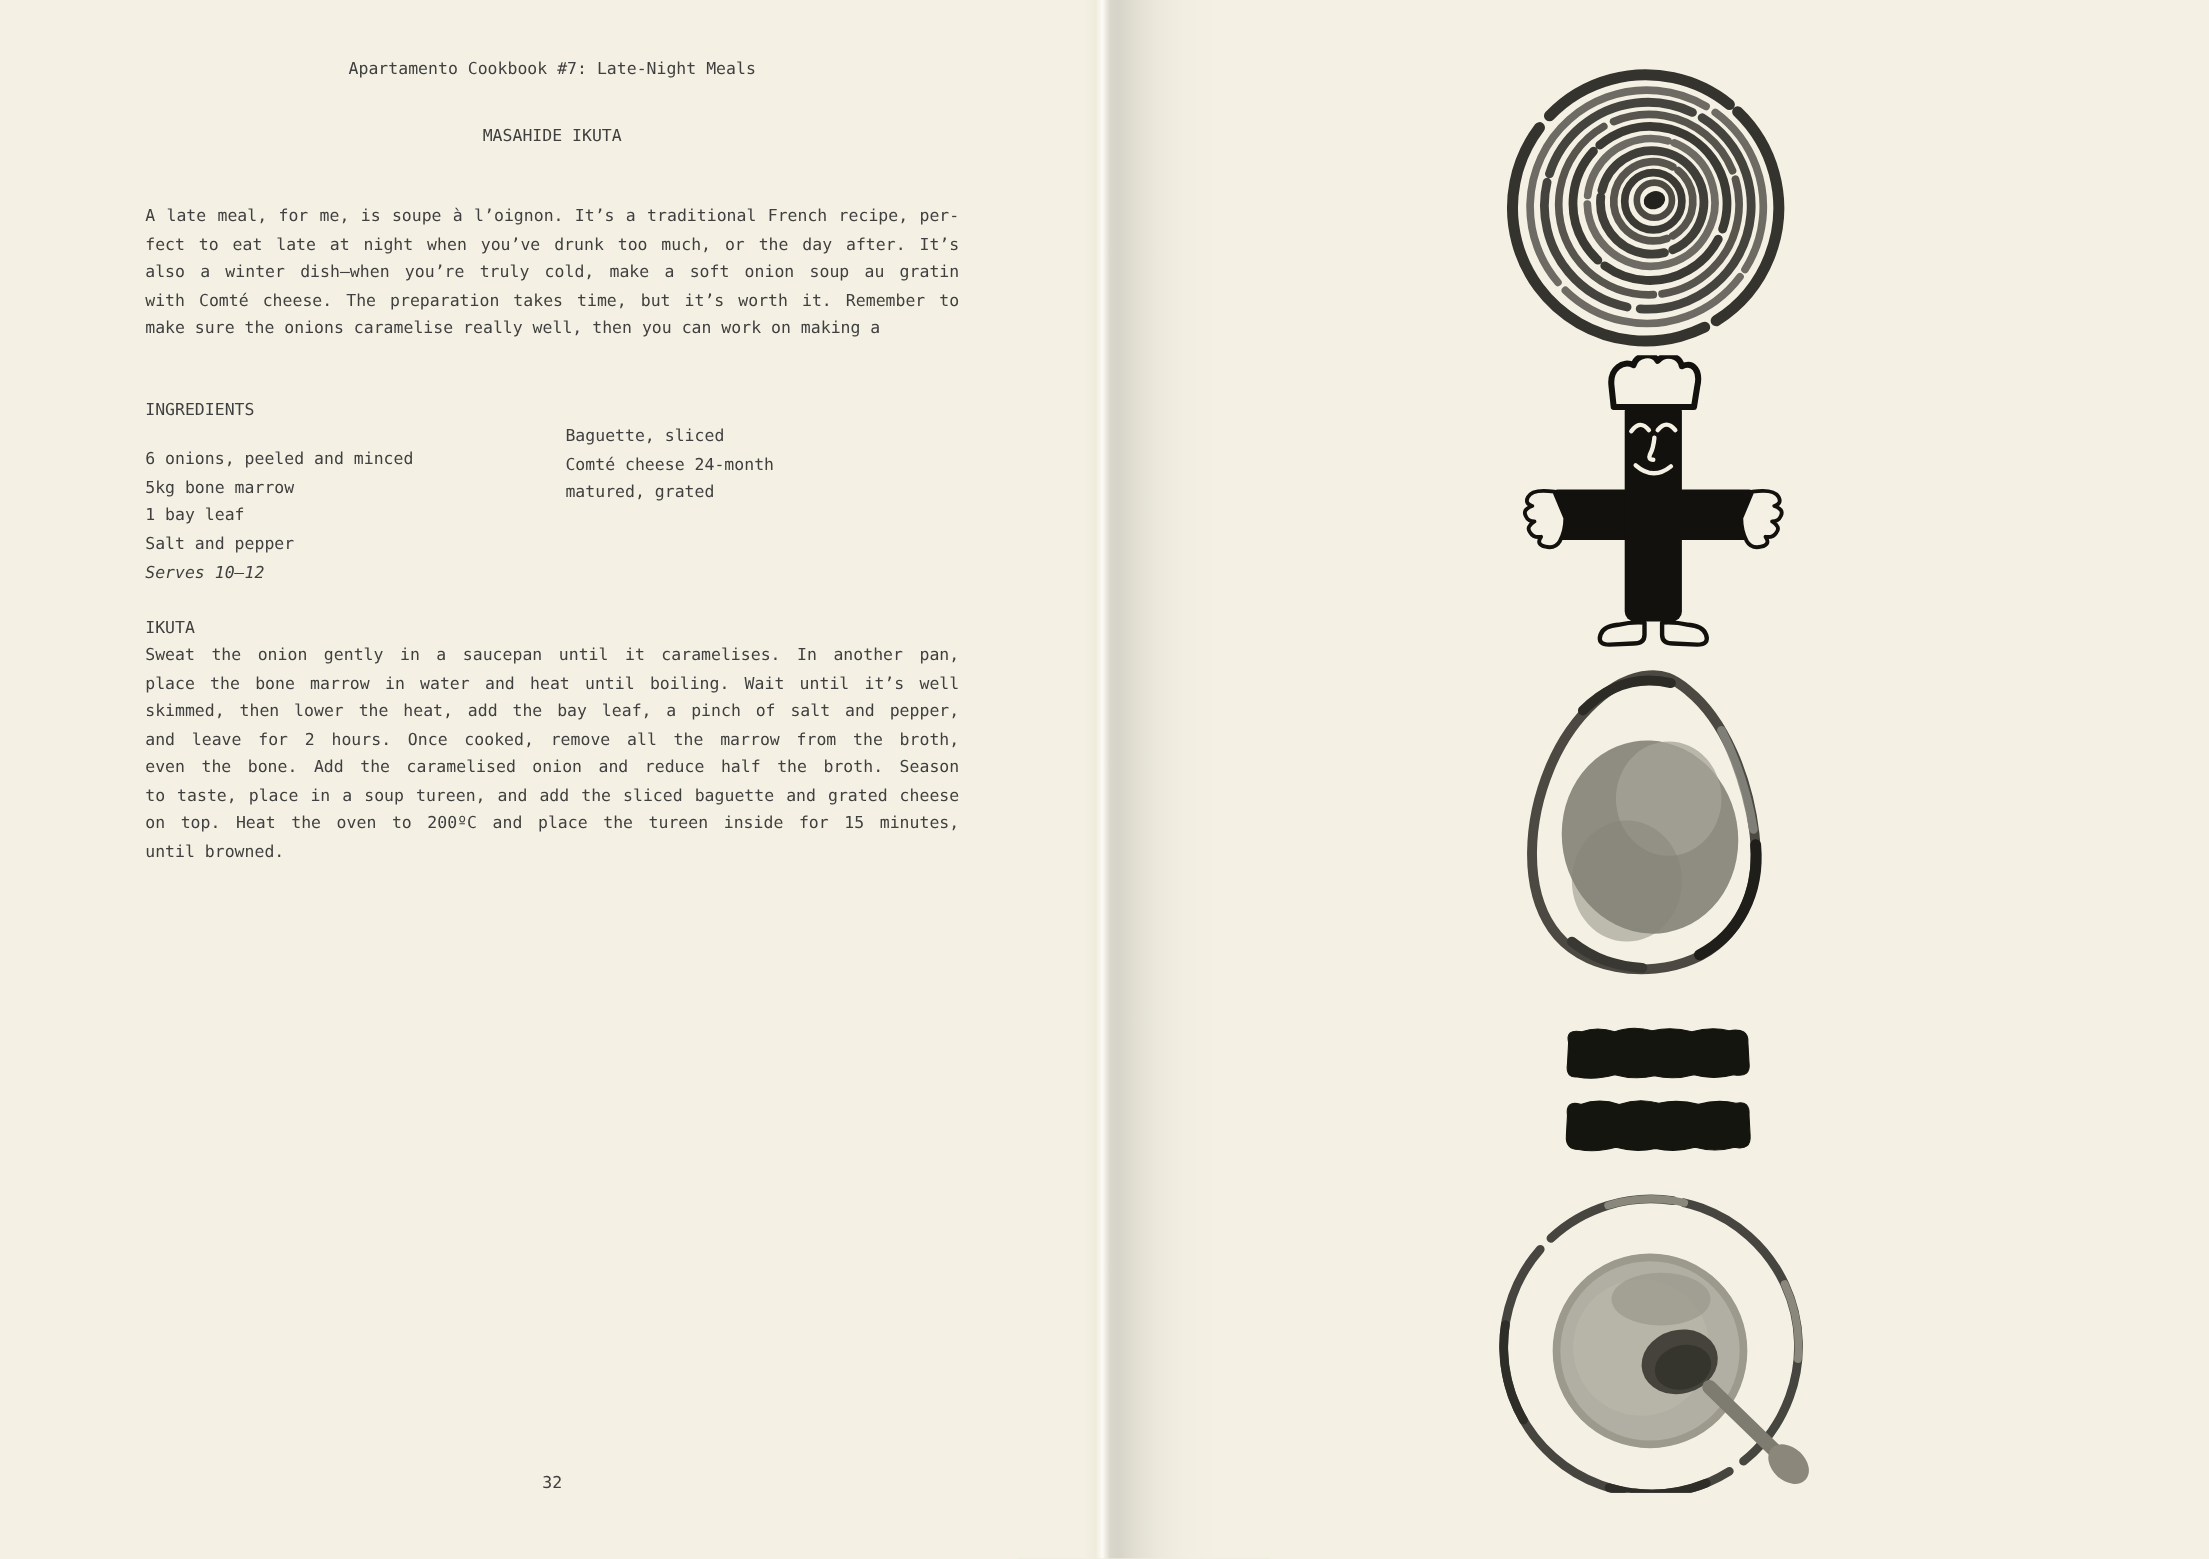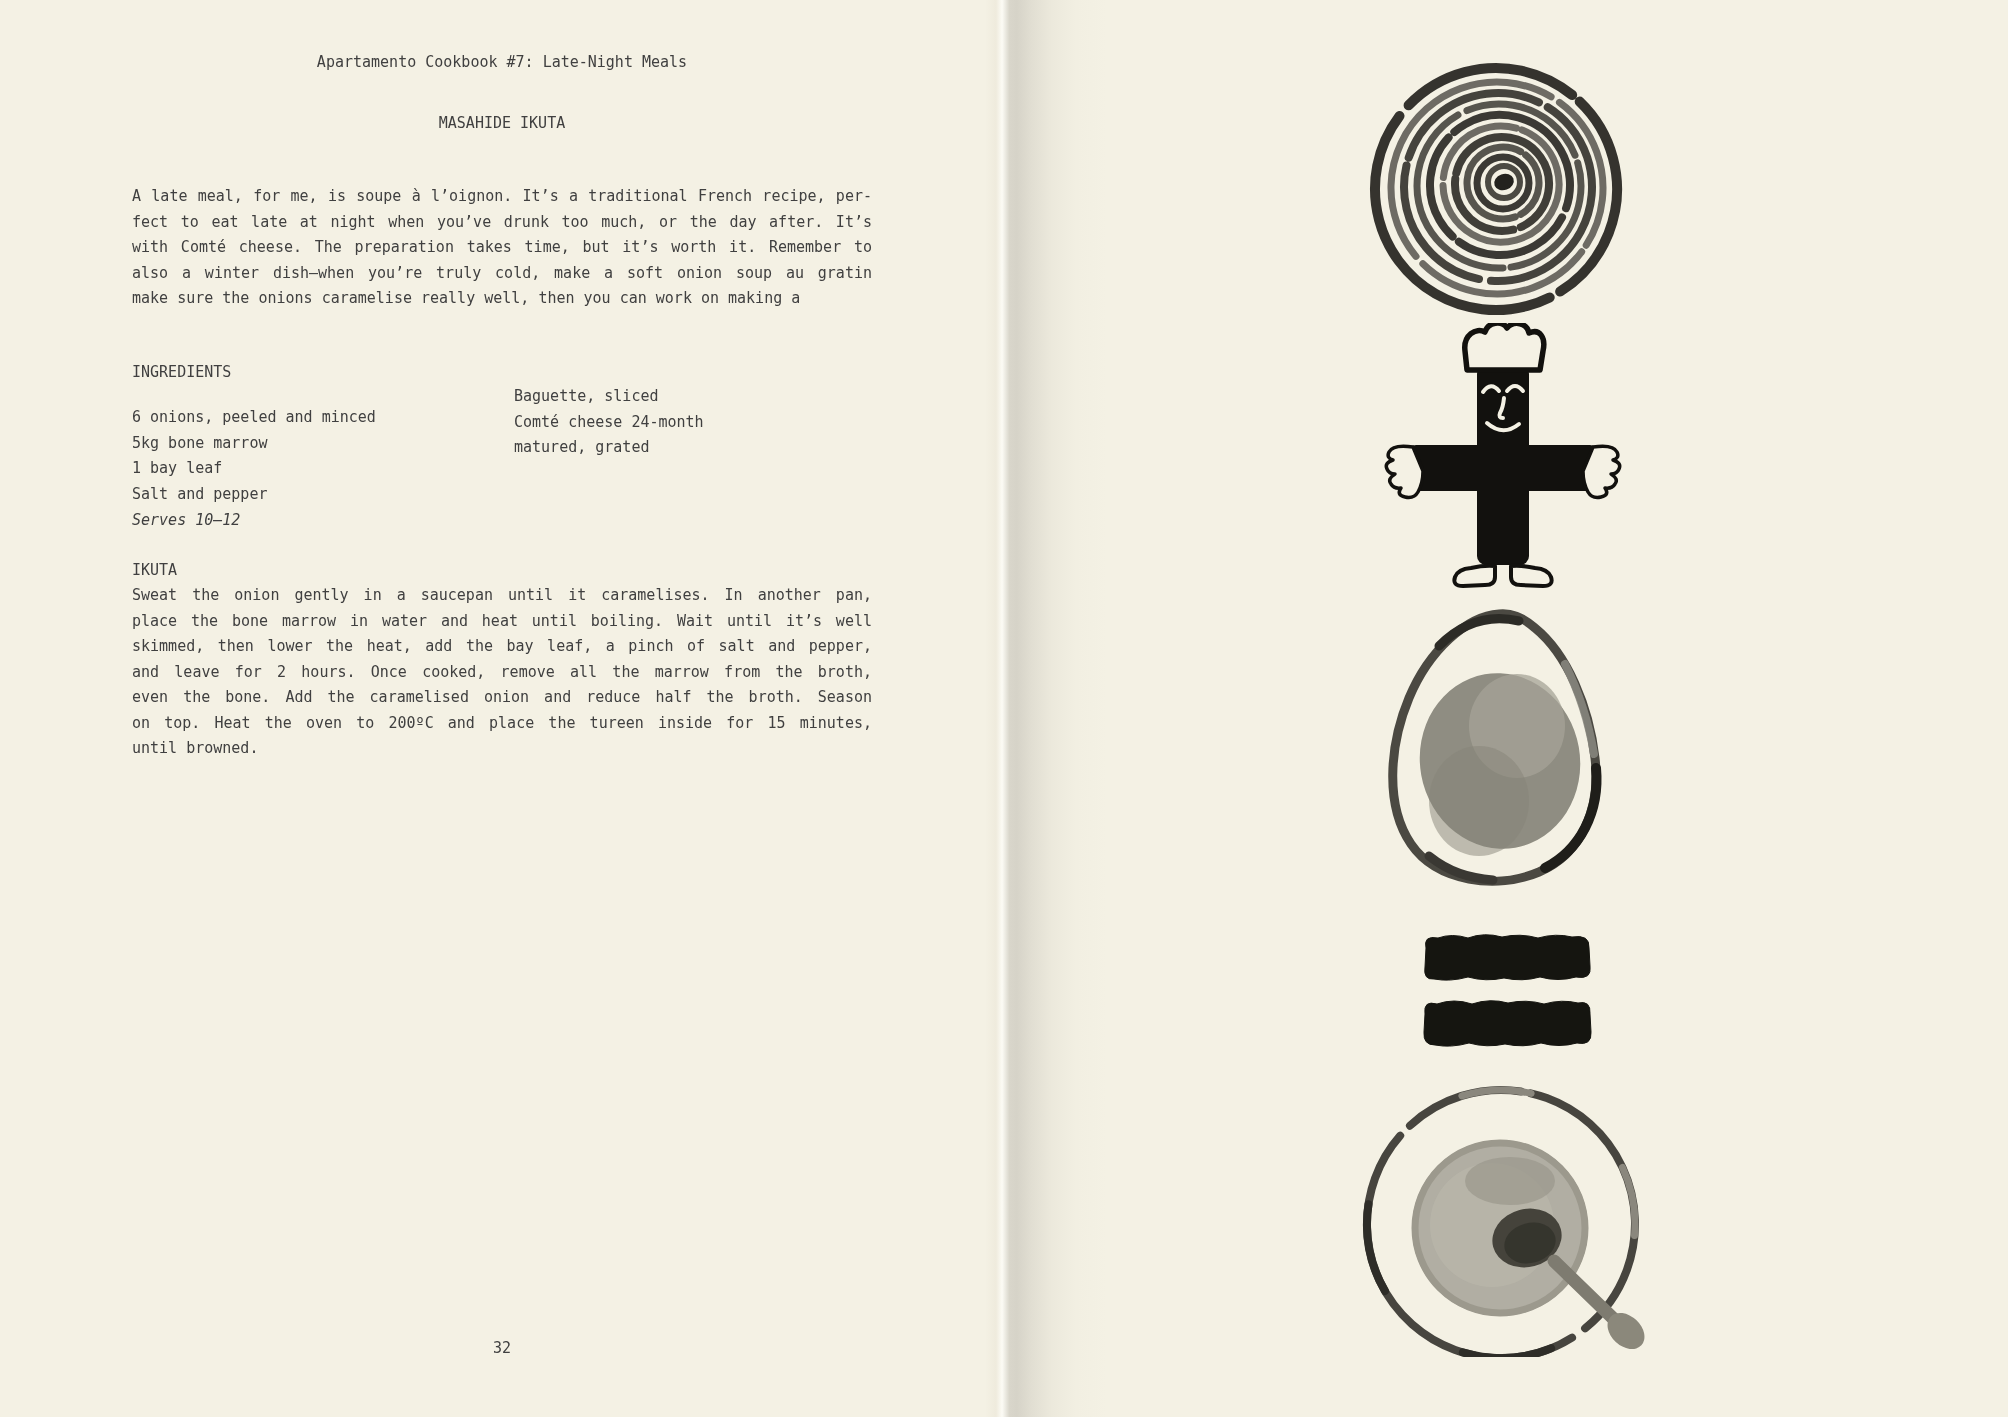--- a/index.html
+++ b/index.html
@@ -32,22 +32,22 @@
 
     <div class="abs col centered" style="top:50px;">Apartamento Cookbook #7: Late-Night Meals</div>
 
     <div class="abs col centered" style="top:111px;">
       <div>MASAHIDE IKUTA</div>
     </div>
 
     <div class="abs col jlines" style="top:184px;">
         <div>A late meal, for me, is soupe à l’oignon. It’s a traditional French recipe, per-</div>
         <div>fect to eat late at night when you’ve drunk too much, or the day after. It’s</div>
+        <div>also a winter dish—when you’re truly cold, make a soft onion soup au gratin</div>
         <div>with Comté cheese. The preparation takes time, but it’s worth it. Remember to</div>
-        <div>also a winter dish—when you’re truly cold, make a soft onion soup au gratin</div>
         <div>make sure the onions caramelise really well, then you can work on making a</div>
       </div>
 
     <div class="abs col" style="top:360px;">INGREDIENTS</div>
 
     <div class="abs" style="left:132px;top:405px;width:370px;">
         <div>6 onions, peeled and minced</div>
         <div>5kg bone marrow</div>
         <div>1 bay leaf</div>
         <div>Salt and pepper</div>
@@ -62,20 +62,21 @@
     <div class="abs col serves" style="top:508px;">Serves 10–12</div>
 
     <div class="abs col" style="top:558px;">IKUTA</div>
 
     <div class="abs col jlines" style="top:583px;">
         <div>Sweat the onion gently in a saucepan until it caramelises. In another pan,</div>
         <div>place the bone marrow in water and heat until boiling. Wait until it’s well</div>
         <div>skimmed, then lower the heat, add the bay leaf, a pinch of salt and pepper,</div>
         <div>and leave for 2 hours. Once cooked, remove all the marrow from the broth,</div>
         <div>even the bone. Add the caramelised onion and reduce half the broth. Season</div>
+        <div>to taste, place in a soup tureen, and add the sliced baguette and grated cheese</div>
         <div>on top. Heat the oven to 200ºC and place the tureen inside for 15 minutes,</div>
         <div>until browned.</div>
       </div>
 
     <div class="abs col centered" style="top:1336px;">32</div>
   </div>
 
   <div class="abs gutter"></div>
 
   <div>

